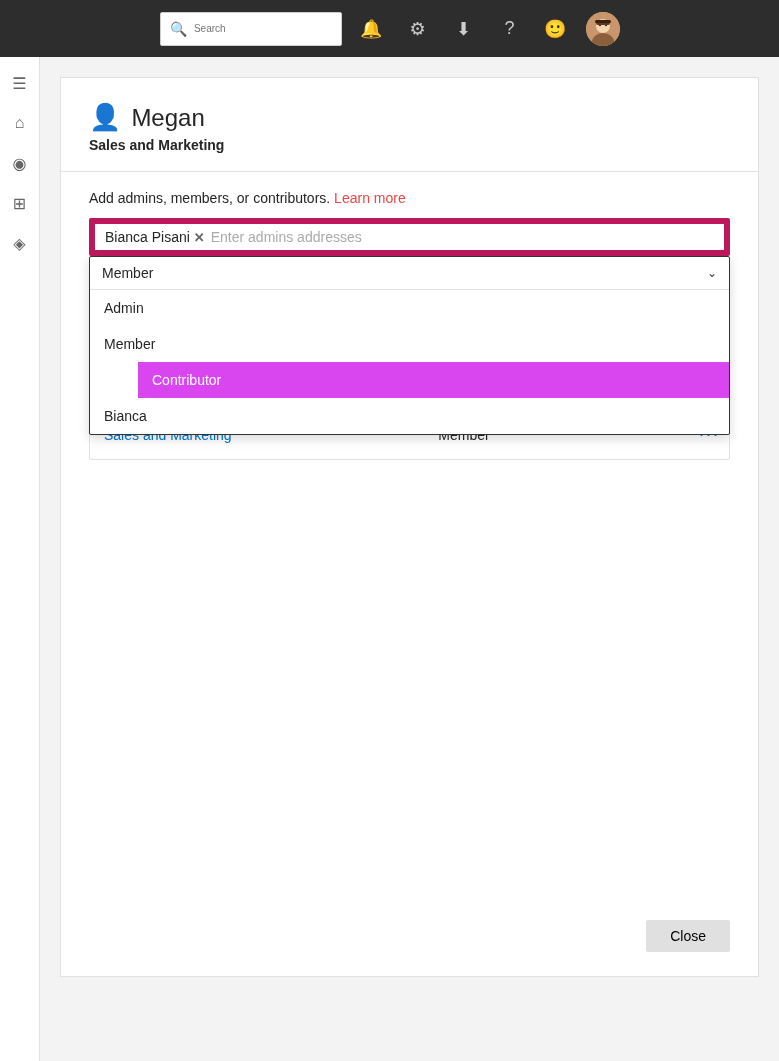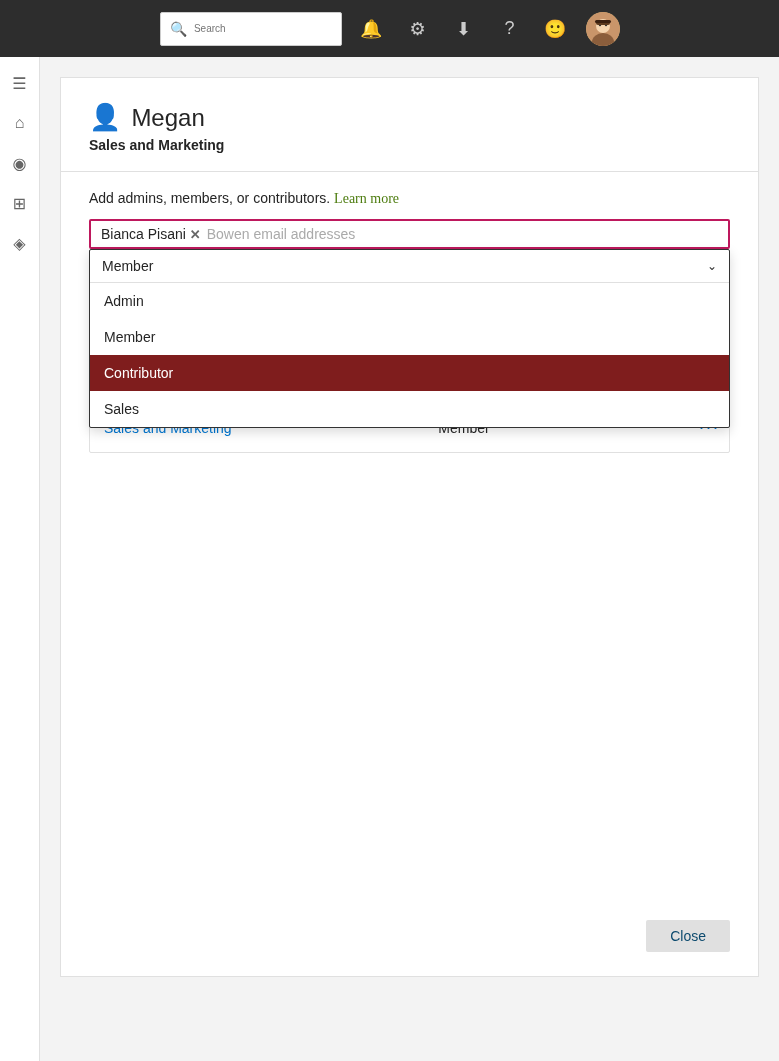--- a/index.html
+++ b/index.html
@@ -136,30 +136,29 @@
       border-top: 1px solid #e0e0e0;
       margin: 0 -28px 18px -28px;
     }
 
     .add-desc {
       font-size: 14px;
       color: #252525;
       margin-bottom: 12px;
     }
     .add-desc a {
-      color: #4d7c0f;
+      color: #ef4444;
       text-decoration: none;
-      font-family: Liberation Serif, serif;
     }
 
     
     .email-input-row {
       display: flex;
       align-items: center;
-      border: 2px solid #be185d;
+      border: 6px solid #be185d;
       border-radius: 2px;
       padding: 5px 10px;
       margin-bottom: 0;
       gap: 6px;
       background: #fff;
     }
     .tag-chip {
       display: flex;
       align-items: center;
       gap: 4px;
@@ -210,22 +209,23 @@
       border-bottom: 1px solid #e0e0e0;
       cursor: pointer;
     }
     .dropdown-option {
       padding: 10px 14px;
       font-size: 14px;
       color: #252525;
       cursor: pointer;
     }
     .dropdown-option.selected {
-      background: #7f1d1d;
+      background: #d946ef;
       color: #fff;
+      margin-left: 48px;
     }
 
     
     .table-container {
       margin-top: 18px;
     }
     .table-header-row {
       display: flex;
       padding: 6px 0 6px 0;
       border-bottom: 1px solid #e0e0e0;
@@ -286,21 +286,21 @@
       position: absolute;
       bottom: 24px;
       right: 28px;
     }
     .close-btn {
       background: #e0e0e0;
       border: none;
       padding: 8px 24px;
       font-size: 14px;
       cursor: pointer;
-      color: #0c4a6e;
+      color: #000000;
       border-radius: 2px;
     }
 
     
     .search-icon-svg {
       color: #666;
       font-size: 14px;
     }
   </style>
 </head>
@@ -353,41 +353,41 @@
       <div class="add-desc">
         <span>Add admins, members, or contributors.</span>
         <a href="#">Learn more</a>
       </div>
 
       <div class="email-input-row">
         <div class="tag-chip">
           <span>Bianca Pisani</span>
           <span class="tag-chip-x">✕</span>
         </div>
-        <span class="email-placeholder">Bowen email addresses</span>
+        <span class="email-placeholder">Enter admins addresses</span>
       </div>
 
       <div class="dropdown-wrapper">
         <div class="dropdown-list">
 
           <div class="dropdown-list-header">
             <span>Member</span>
             <span class="dropdown-arrow">⌄</span>
           </div>
           <div class="dropdown-option">
             <span>Admin</span>
           </div>
           <div class="dropdown-option">
             <span>Member</span>
           </div>
           <div class="dropdown-option selected">
             <span>Contributor</span>
           </div>
           <div class="dropdown-option">
-            <span>Sales</span>
+            <span>Bianca</span>
           </div>
         </div>
       </div>
 
       <div class="table-container">
         <div class="table-header-row">
           <div class="col-name-header">NAME</div>
           <div class="col-perm-header">PERMISSION</div>
           <div class="col-actions-header"></div>
         </div>

